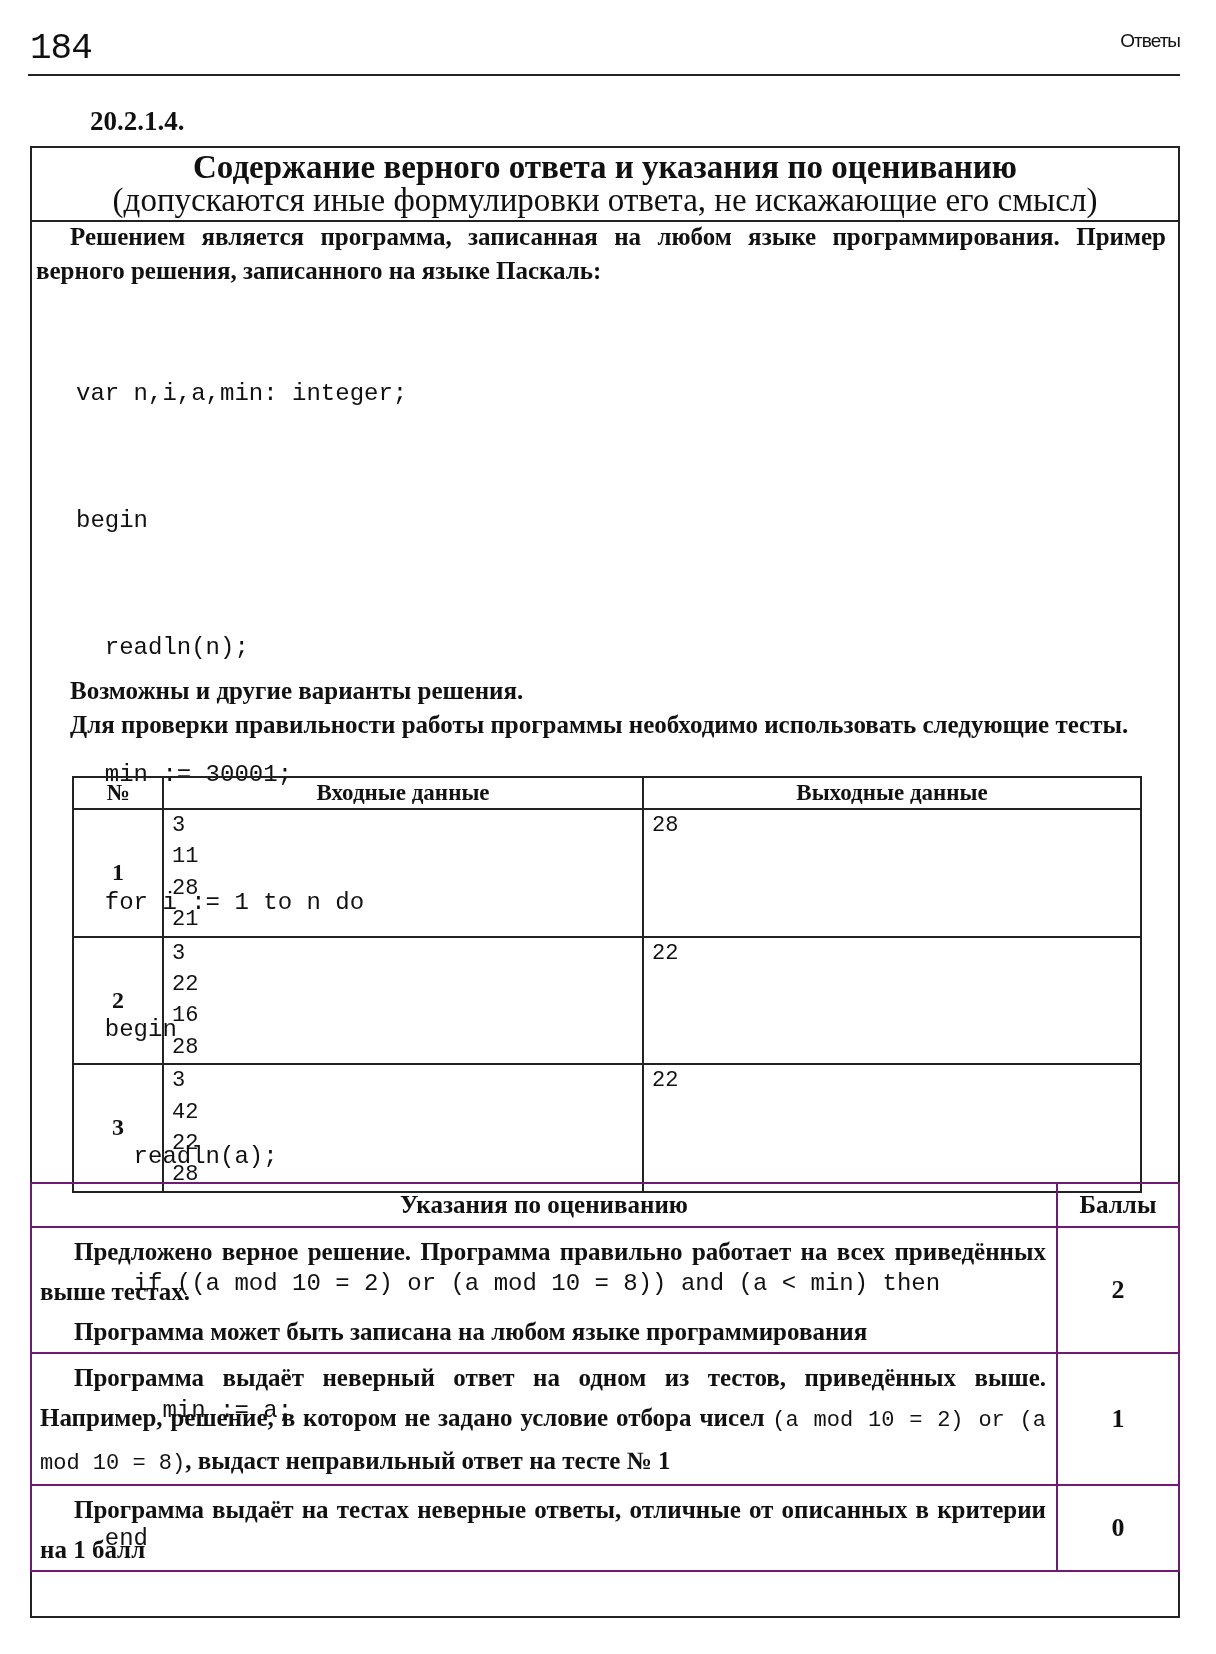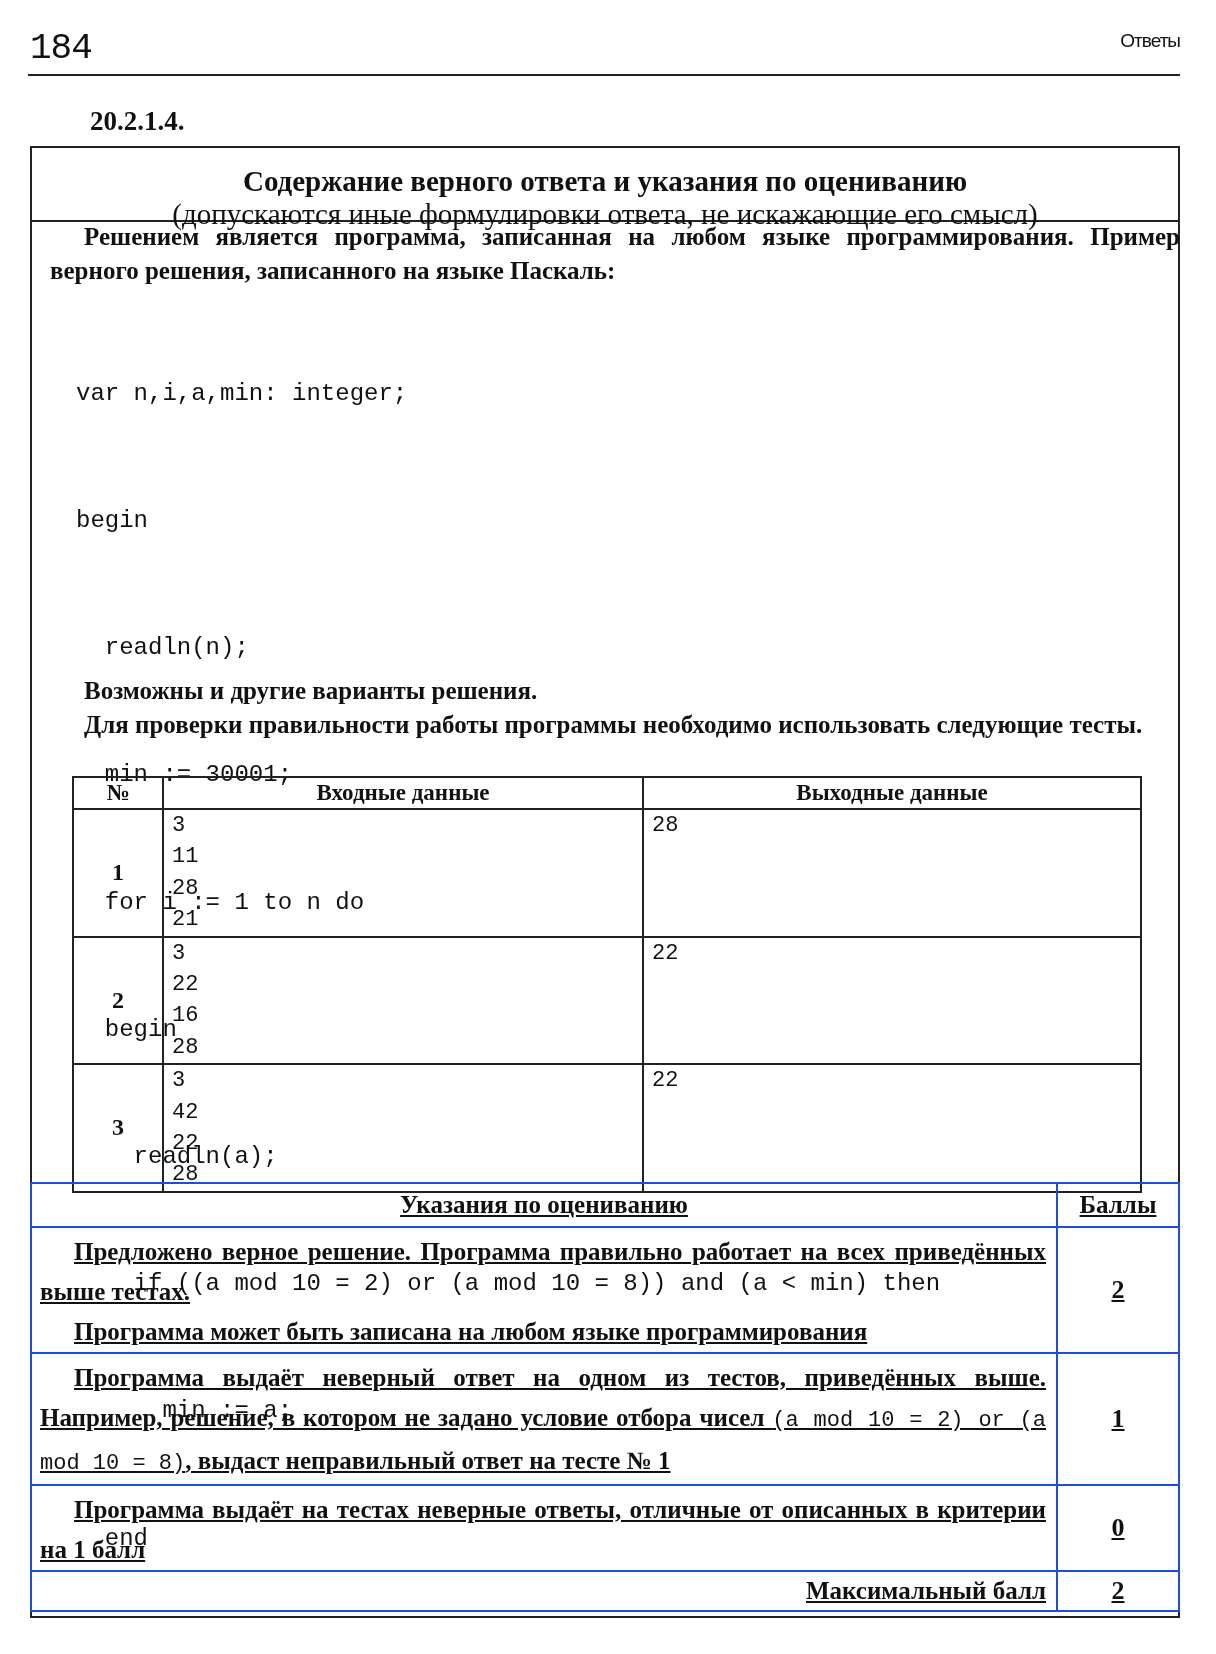--- a/index.html
+++ b/index.html
@@ -22,27 +22,27 @@
   .task-number {
     position: absolute; left: 62px; top: 106px;
     font-size: 27px; font-weight: bold; margin-left: 28px;
   }
   .main-box {
     position: absolute; left: 30px; top: 146px; width: 1150px; height: 1472px;
     border: 2px solid #222; box-sizing: border-box;
   }
   .box-head {
     position: absolute; left: 0; top: 0; width: 100%; height: 74px;
-    border-bottom: 2px solid #222; text-align: center; font-size: 29px; line-height: 33px;
-    padding-top: 17px; box-sizing: border-box;
+    border-bottom: 2px solid #222; text-align: center; font-size: 33px; line-height: 33px;
+    padding-top: 3px; box-sizing: border-box;
   }
   .box-head .t1 { font-weight: bold; display: block; }
   .box-head .t2 { display: block; }
   .body-text {
-    position: absolute; left: 18px; width: 1130px; font-size: 25px; line-height: 34px;
+    position: absolute; left: 4px; width: 1130px; font-size: 25px; line-height: 34px;
     font-weight: bold; text-align: justify;
   }
   .indent { text-indent: 34px; }
   .code {
     position: absolute; left: 44px; top: 282px;
     font-family: "Liberation Mono", "DejaVu Sans Mono", monospace; font-size: 24px;
     line-height: 34.4px; white-space: pre;
   }
   .code-line { display: block; height: 34.4px; margin-top: 24px; }
   table.tests {
@@ -53,21 +53,21 @@
   table.tests th { height: 30px; font-weight: bold; padding: 0; }
   table.tests td.num { width: 86px; text-align: center; font-weight: bold; font-size: 24px; }
   table.tests td.in { width: 470px; vertical-align: top; padding: 0 0 0 8px; }
   table.tests td.out { vertical-align: top; padding: 0 0 0 8px; }
   .mono { font-family: "Liberation Mono", "DejaVu Sans Mono", monospace; font-size: 22px; }
   .val-line { display: block; height: 31.4px; line-height: 31.4px; }
   table.grading {
     position: absolute; left: -2px; top: 1034px; width: 1150px;
     border-collapse: collapse; font-size: 25px;
   }
-  table.grading th, table.grading td { border: 2px solid #1d4ed8; text-decoration: underline; }
+  table.grading th, table.grading td { border: 2px solid #701a75; }
   table.grading th { height: 40px; font-weight: bold; }
   table.grading td.crit { padding: 4px 10px 0 8px; line-height: 40px; text-align: justify; }
   table.grading td.pts { width: 118px; text-align: center; font-weight: bold; font-size: 26px; }
   .para { display: block; text-indent: 34px; }
   .max-label { text-align: right; font-weight: bold; padding-right: 10px !important; height: 36px; }
   .inline-code { font-family: "Liberation Mono", "DejaVu Sans Mono", monospace; font-size: 22px; font-weight: normal; }
   .crit-bold { font-weight: bold; }
 </style>
 </head>
 <body>
@@ -172,19 +172,15 @@
           <span class="para"><span>Программа выдаёт неверный ответ на одном из тестов, приведённых выше. Например, решение, в котором не задано условие отбора чисел </span><span class="inline-code">(a mod 10 = 2) or (a mod 10 = 8)</span><span>, выдаст неправильный ответ на тесте № 1</span></span>
         </td>
         <td class="pts">1</td>
       </tr>
       <tr>
         <td class="crit crit-bold">
           <span class="para">Программа выдаёт на тестах неверные ответы, отличные от описанных в критерии на 1 балл</span>
         </td>
         <td class="pts">0</td>
       </tr>
-      <tr>
-        <td class="max-label">Максимальный балл</td>
-        <td class="pts">2</td>
-      </tr>
     </tbody>
   </table>
 </div>
 
 </body></html>

